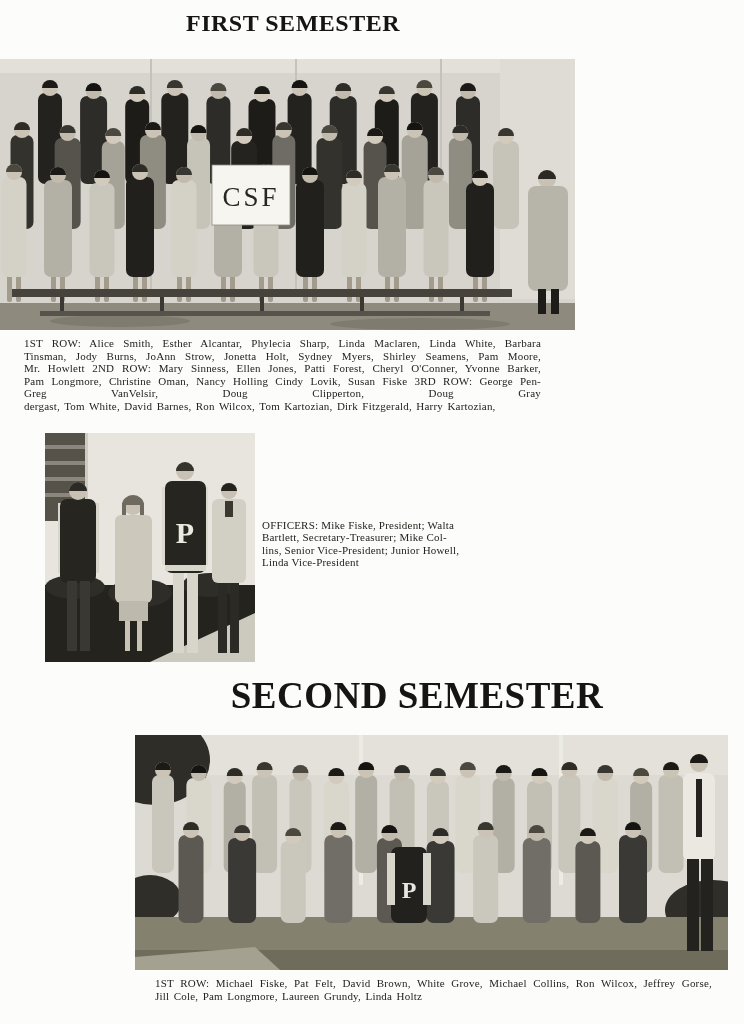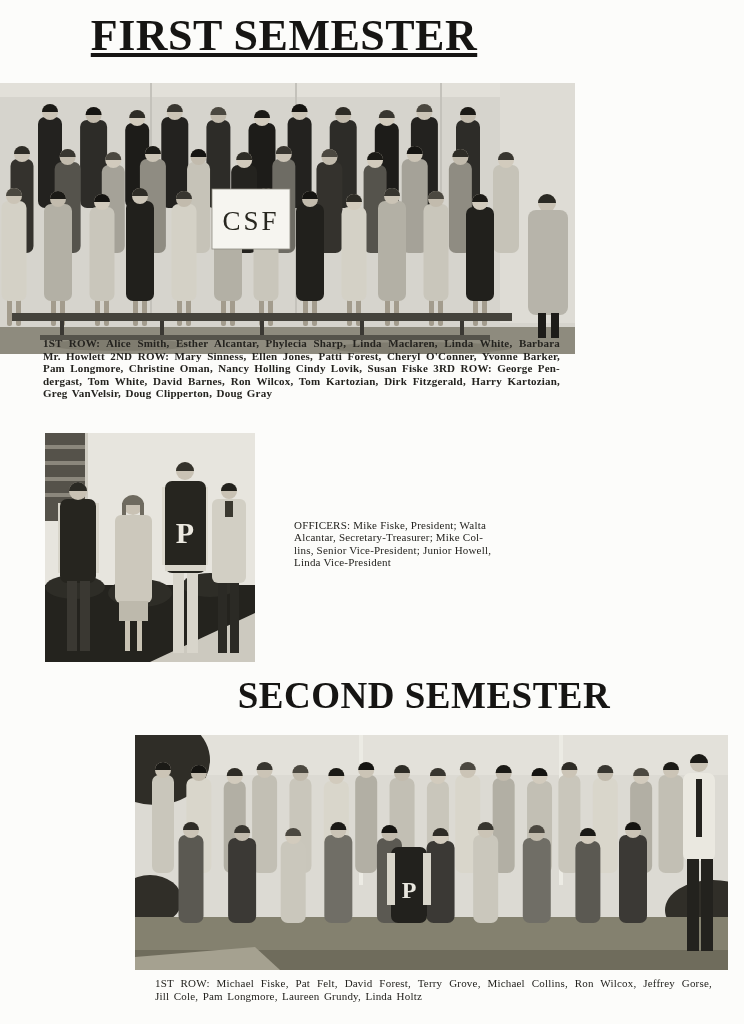--- a/index.html
+++ b/index.html
@@ -3,33 +3,33 @@
 <meta charset="utf-8">
 <style>
   html,body{margin:0;padding:0;background:#e9e9e9;}
   .page{
     position:relative;width:744px;height:1024px;margin:0 auto;
     background:#fcfcfa;overflow:hidden;
     font-family:"Liberation Serif","DejaVu Serif",serif;color:#1d1c1a;
   }
   .title{position:absolute;margin:0;font-weight:600;text-align:center;
          color:#161513;letter-spacing:.5px;white-space:nowrap;}
-  .t1{left:4px;top:10px;width:560px;font-size:44px;text-decoration:underline;}
-  .t2{left:127px;top:674px;width:594px;font-size:37px;}
+  .t1{left:13px;top:10px;width:560px;font-size:24px;}
+  .t2{left:120px;top:674px;width:594px;font-size:37px;}
   .photo{position:absolute;overflow:hidden;background:#d8d6cf;}
   .photo svg{display:block;width:100%;height:100%;}
-  .p1{left:0;top:59px;width:575px;height:271px;margin-top:24px;}
+  .p1{left:0;top:59px;width:575px;height:271px;}
   .p2{left:45px;top:433px;width:210px;height:229px;}
   .p3{left:135px;top:735px;width:593px;height:235px;}
   .caption{position:absolute;font-size:11px;line-height:12.6px;color:#24231f;
            letter-spacing:.2px;word-spacing:1.5px;}
-  .c1{left:43px;top:337px;width:517px;font-weight:bold;}
+  .c1{left:24px;top:337px;width:517px;}
   .c3{left:155px;top:977px;width:557px;}
   .officers{position:absolute;left:262px;top:519px;width:222px;
-            font-size:11px;line-height:12.3px;color:#24231f;letter-spacing:.2px;margin-left:32px;}
+            font-size:11px;line-height:12.3px;color:#24231f;letter-spacing:.2px;}
   .cap-line{text-align:justify;text-align-last:justify;}
   .cap-line:last-child{text-align-last:left;}
   .officers .cap-line{text-align-last:left;white-space:nowrap;}
 </style>
 </head>
 <body>
 
 <div class="page">
 
   <h1 class="title t1">FIRST SEMESTER</h1>
@@ -194,24 +194,25 @@
 
       <g>
         <rect x="212" y="106" width="78" height="60" fill="#f6f5f0" stroke="#8f8c82" stroke-width="0.8"></rect>
         <text x="251" y="147" text-anchor="middle" font-size="27" letter-spacing="3" font-family="Liberation Serif, DejaVu Serif, serif" fill="#27261f">CSF</text>
       </g>
     </svg>
   </div>
 
   <div class="caption c1">
       <div class="cap-line">1ST ROW: Alice Smith, Esther Alcantar, Phylecia Sharp, Linda Maclaren, Linda White, Barbara</div>
+      <div class="cap-line">Tinsman, Jody Burns, JoAnn Strow, Jonetta Holt, Sydney Myers, Shirley Seamens, Pam Moore,</div>
       <div class="cap-line">Mr. Howlett 2ND ROW: Mary Sinness, Ellen Jones, Patti Forest, Cheryl O'Conner, Yvonne Barker,</div>
       <div class="cap-line">Pam Longmore, Christine Oman, Nancy Holling Cindy Lovik, Susan Fiske 3RD ROW: George Pen-</div>
+      <div class="cap-line">Greg VanVelsir, Doug Clipperton, Doug Gray</div>
       <div class="cap-line">dergast, Tom White, David Barnes, Ron Wilcox, Tom Kartozian, Dirk Fitzgerald, Harry Kartozian,</div>
-      <div class="cap-line">Greg VanVelsir, Doug Clipperton, Doug Gray</div>
     </div>
 
   <div class="photo p2">
     <svg viewBox="0 0 210 229" preserveAspectRatio="none">
       <rect x="0" y="0" width="210" height="229" fill="#e7e5de"></rect>
 
       <g>
         <rect x="0" y="0" width="42" height="88" fill="#55524a"></rect>
         <rect x="0" y="12" width="40" height="4" fill="#8b877c"></rect>
         <rect x="0" y="28" width="40" height="4" fill="#8b877c"></rect>
@@ -265,21 +266,21 @@
         <rect x="173" y="150" width="9" height="70" fill="#2b2a25"></rect>
         <rect x="185" y="150" width="9" height="70" fill="#2b2a25"></rect>
         <circle cx="184" cy="58" r="8" fill="#c9c2b4"></circle>
         <path d="M 176 58 a 8 8 0 0 1 16 0 Z" fill="#23221d"></path>
       </g>
     </svg>
   </div>
 
   <div class="officers">
       <div class="cap-line">OFFICERS: Mike Fiske, President; Walta</div>
-      <div class="cap-line">Alcantar, Secretary-Treasurer; Mike Col-</div>
+      <div class="cap-line">Bartlett, Secretary-Treasurer; Mike Col-</div>
       <div class="cap-line">lins, Senior Vice-President; Junior Howell,</div>
       <div class="cap-line">Linda Vice-President</div>
     </div>
 
   <h1 class="title t2">SECOND SEMESTER</h1>
 
   <div class="photo p3">
     <svg viewBox="0 0 593 235" preserveAspectRatio="none">
       <rect x="0" y="0" width="593" height="235" fill="#dcdad3"></rect>
       <rect x="0" y="0" width="593" height="40" fill="#e3e1da"></rect>
@@ -384,17 +385,17 @@
         <rect x="561" y="44" width="6" height="58" fill="#23221e"></rect>
         <rect x="552" y="124" width="12" height="92" fill="#23221e"></rect>
         <rect x="566" y="124" width="12" height="92" fill="#23221e"></rect>
         <circle cx="564" cy="28" r="9" fill="#c9c2b4"></circle>
         <path d="M 555 28 a 9 9 0 0 1 18 0 Z" fill="#1b1a16"></path>
       </g>
     </svg>
   </div>
 
   <div class="caption c3">
-      <div class="cap-line">1ST ROW: Michael Fiske, Pat Felt, David Forest, Terry Grove, Michael Collins, Ron Wilcox, Jeffrey Gorse,</div>
+      <div class="cap-line">1ST ROW: Michael Fiske, Pat Felt, David Brown, White Grove, Michael Collins, Ron Wilcox, Jeffrey Gorse,</div>
       <div class="cap-line">Jill Cole, Pam Longmore, Laureen Grundy, Linda Holtz</div>
     </div>
 
 </div>
 
 </body></html>

